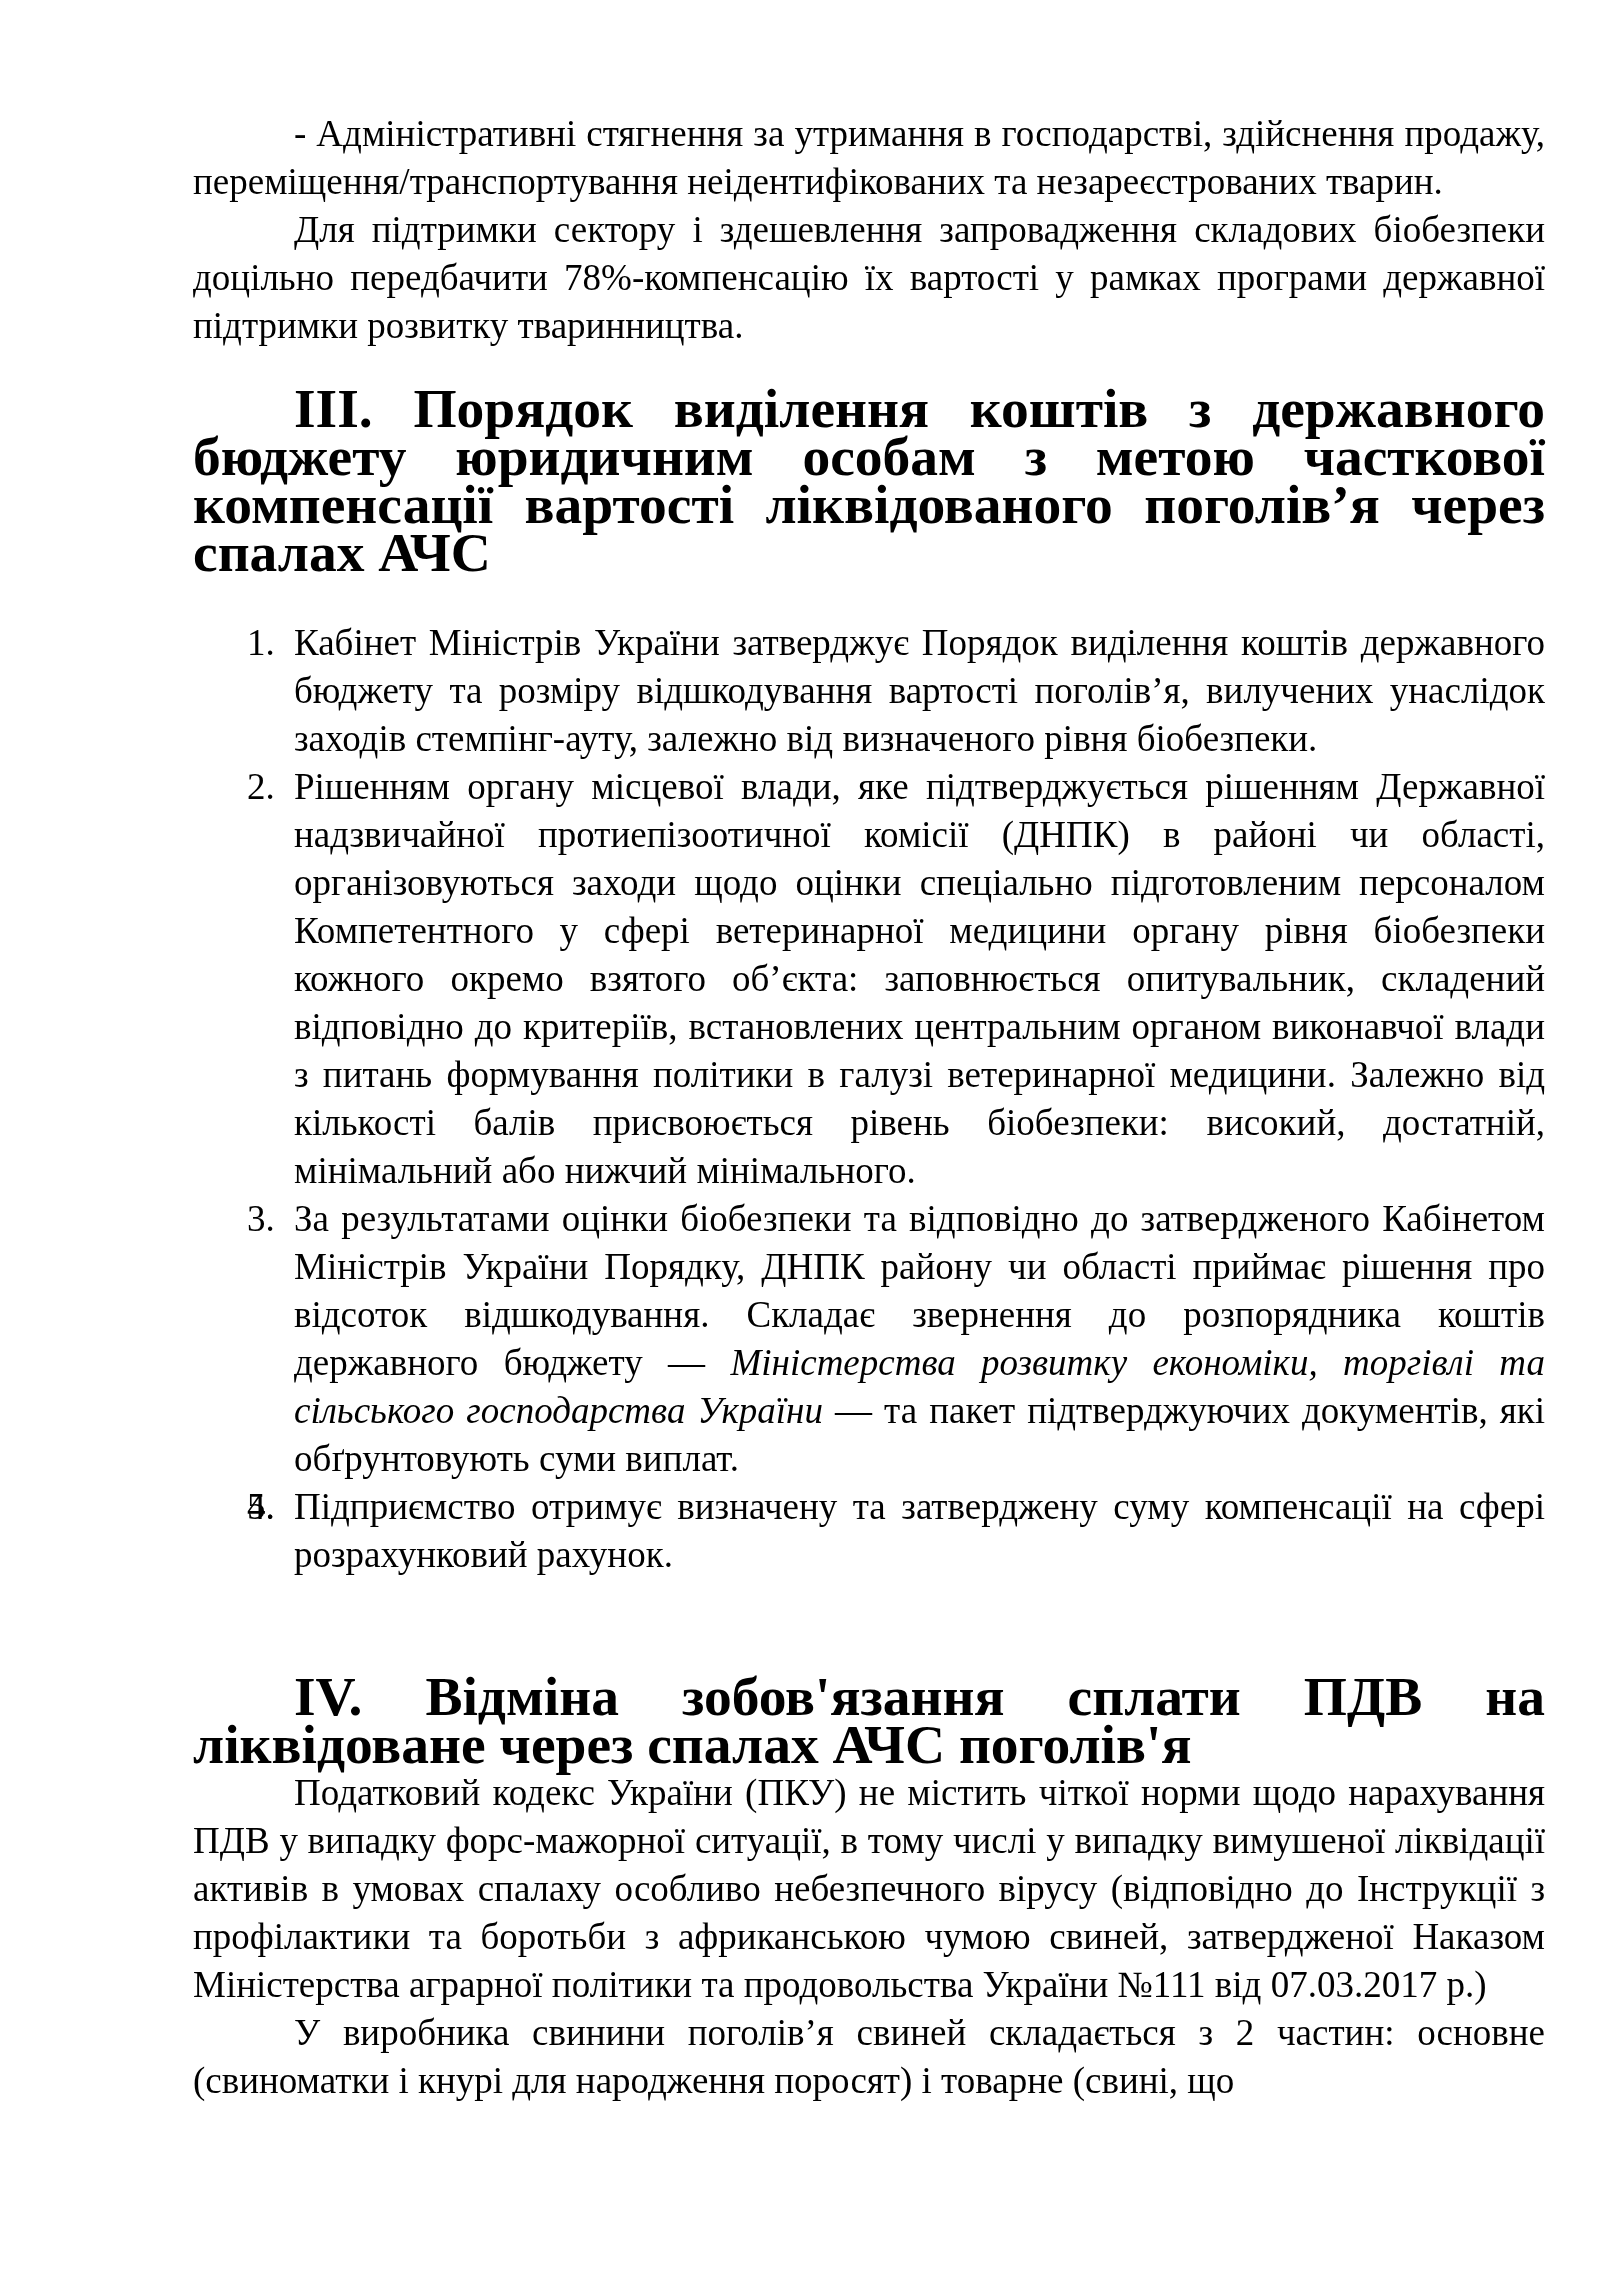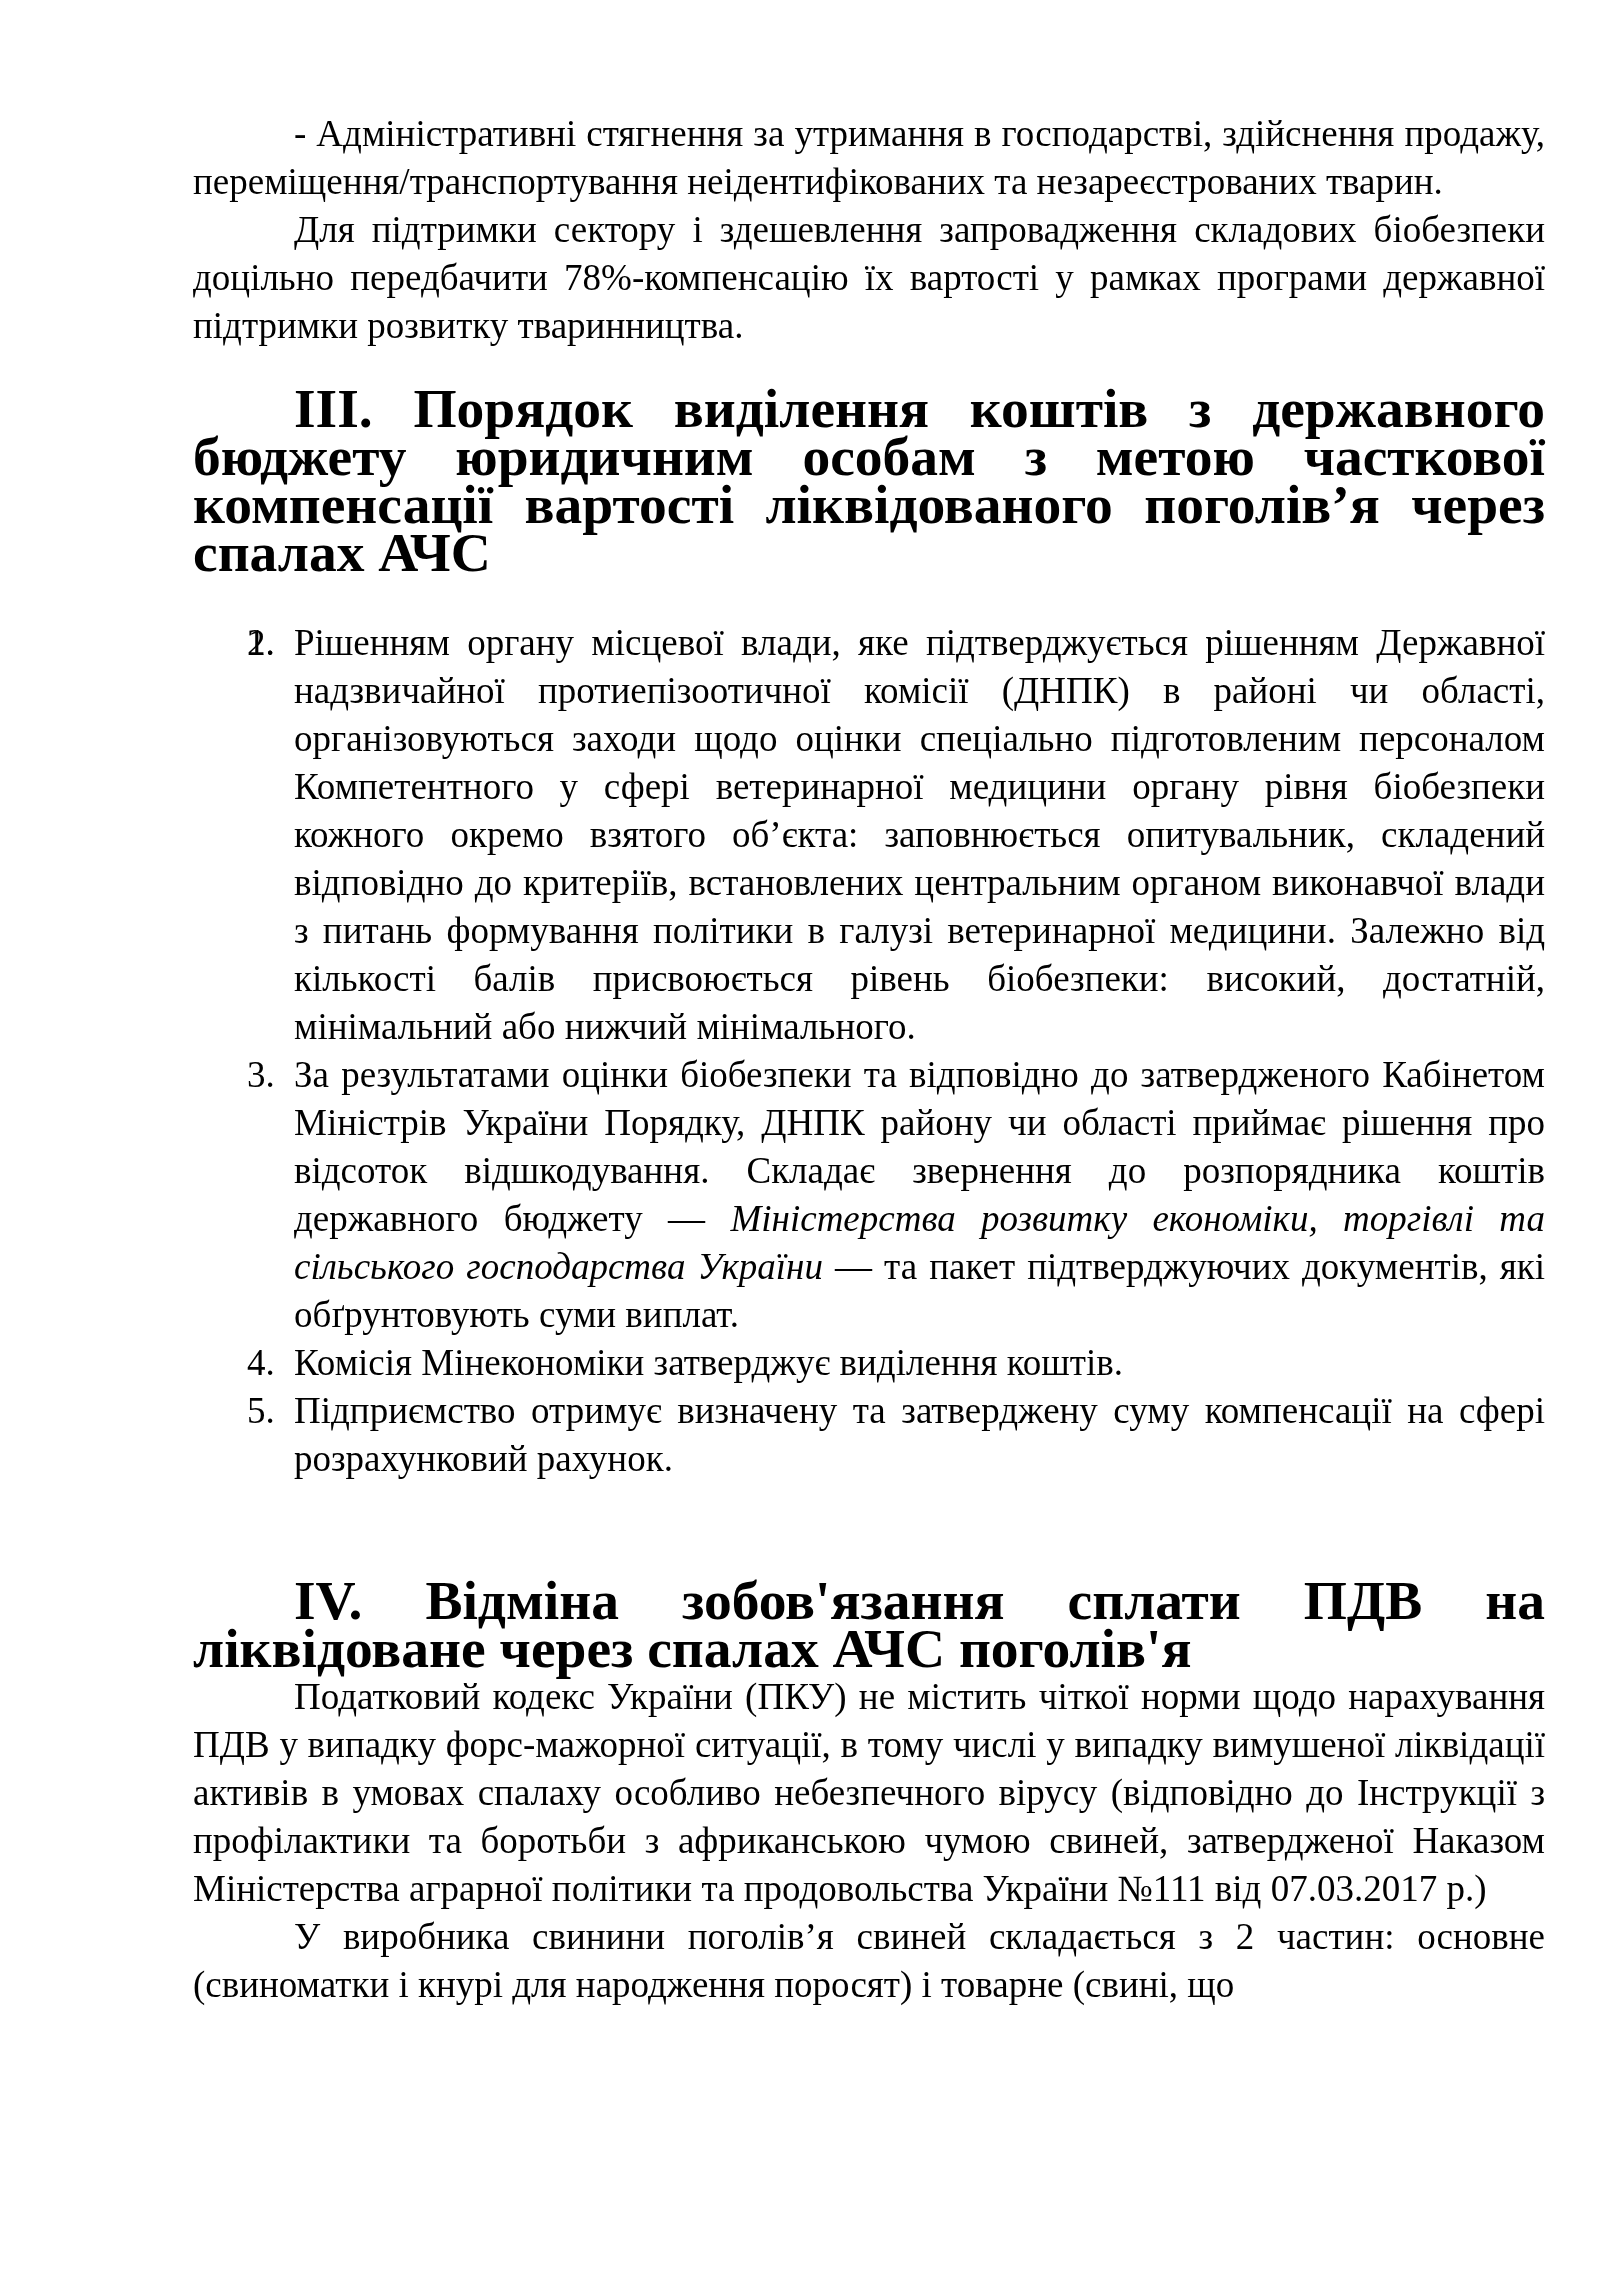--- a/index.html
+++ b/index.html
@@ -54,35 +54,35 @@
   <p class="para">- Адміністративні стягнення за утримання в господарстві, здійснення продажу, переміщення/транспортування неідентифікованих та незареєстрованих тварин.</p>
 
   <p class="para">Для підтримки сектору і здешевлення запровадження складових біобезпеки доцільно передбачити 78%-компенсацію їх вартості у рамках програми державної підтримки розвитку тваринництва.</p>
 
   <h2 class="heading heading-3">III. Порядок виділення коштів з державного бюджету юридичним особам з метою часткової компенсації вартості ліквідованого поголів’я через спалах АЧС</h2>
 
   <div class="olist">
 
     <div class="olist-item">
       <span class="num">1.</span>
+      <span>Кабінет Міністрів України затверджує Порядок виділення коштів державного бюджету та розміру відшкодування вартості поголів’я, вилучених унаслідок заходів стемпінг-ауту, залежно від визначеного рівня біобезпеки.</span>
     </div>
 
     <div class="olist-item">
       <span class="num">2.</span>
       <span>Рішенням органу місцевої влади, яке підтверджується рішенням Державної надзвичайної протиепізоотичної комісії (ДНПК) в районі чи області, організовуються заходи щодо оцінки спеціально підготовленим персоналом Компетентного у сфері ветеринарної медицини органу рівня біобезпеки кожного окремо взятого об’єкта: заповнюється опитувальник, складений відповідно до критеріїв, встановлених центральним органом виконавчої влади з питань формування політики в галузі ветеринарної медицини. Залежно від кількості балів присвоюється рівень біобезпеки: високий, достатній, мінімальний або нижчий мінімального.</span>
     </div>
 
     <div class="olist-item">
       <span class="num">3.</span>
       <span><span>За результатами оцінки біобезпеки та відповідно до затвердженого Кабінетом Міністрів України Порядку, ДНПК району чи області приймає рішення про відсоток відшкодування. Складає звернення до розпорядника коштів державного бюджету — </span><span class="italic">Міністерства розвитку економіки, торгівлі та сільського господарства України</span><span> — та пакет підтверджуючих документів, які обґрунтовують суми виплат.</span></span>
     </div>
 
     <div class="olist-item">
       <span class="num">4.</span>
-      <span>Комісія Мінекономіки затверджує виділення коштів.</span>
     </div>
 
     <div class="olist-item">
       <span class="num">5.</span>
       <span>Підприємство отримує визначену та затверджену суму компенсації на сфері розрахунковий рахунок.</span>
     </div>
 
   </div>
 
   <h2 class="heading heading-4">IV. Відміна зобов'язання сплати ПДВ на ліквідоване через спалах АЧС поголів'я</h2>

